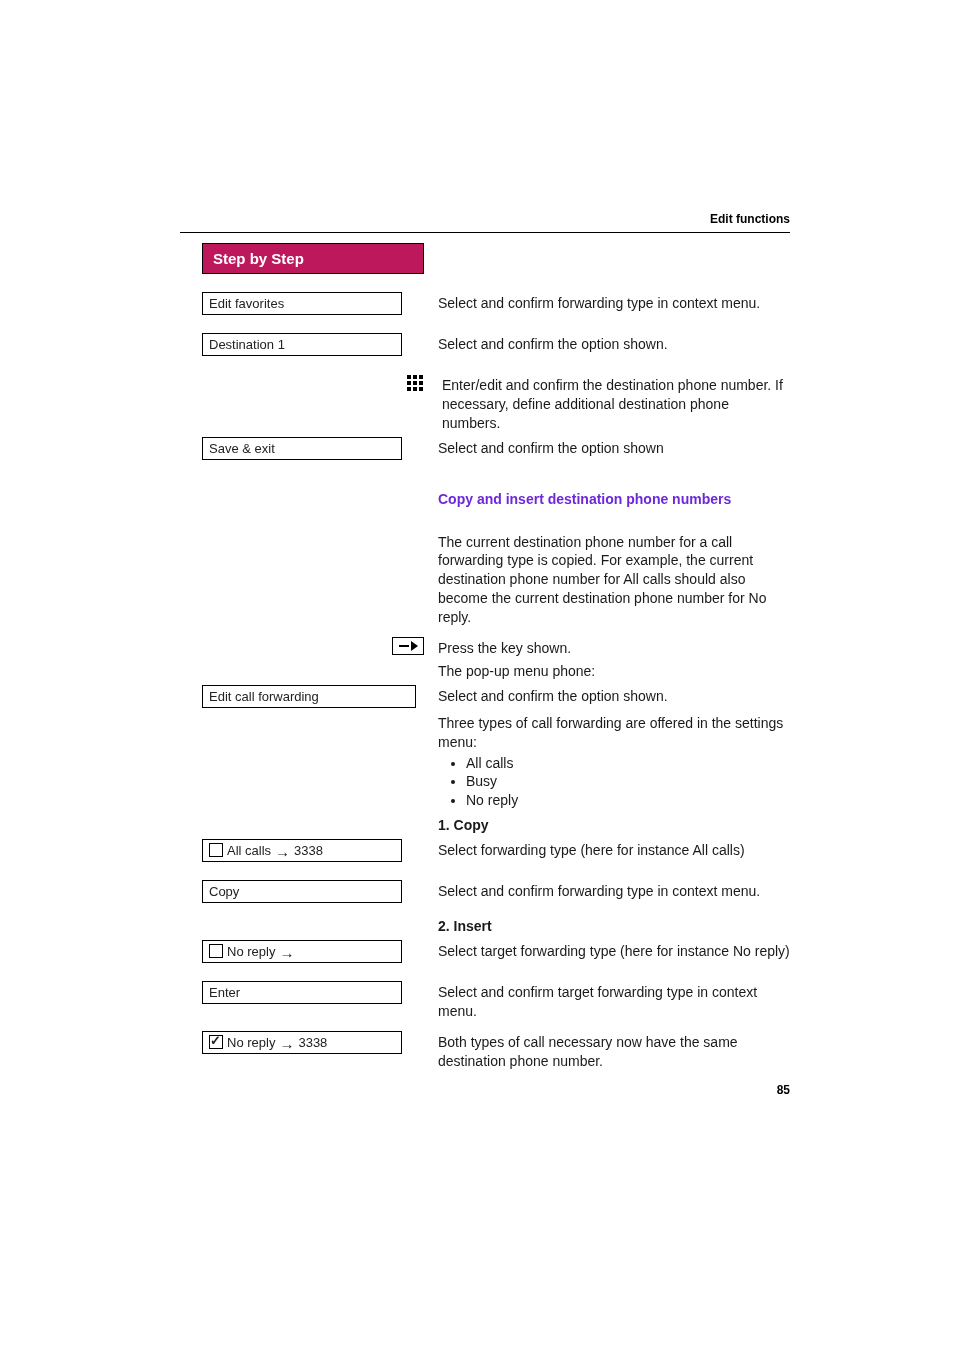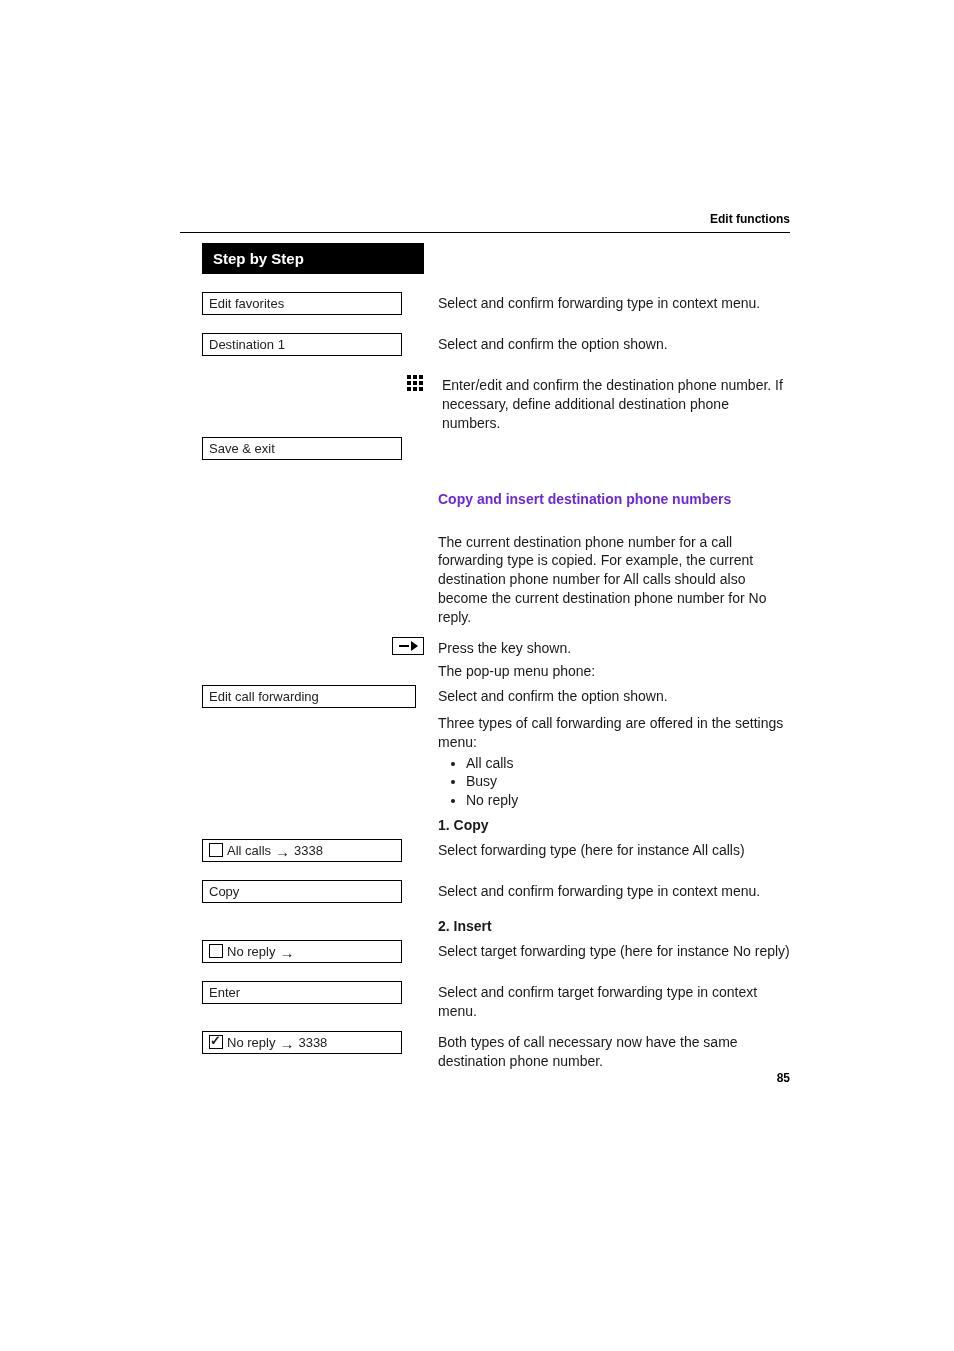--- a/index.html
+++ b/index.html
@@ -41,21 +41,21 @@
     flex: 0 0 222px;
   }
   .right-col {
     flex: 1;
     padding-left: 14px;
     font-size: 14px;
     line-height: 1.35;
     color: #1a1a1a;
   }
   .step-header {
-    background: #000000;
+    background: #be185d;
     color: #ffffff;
     font-weight: bold;
     font-size: 15px;
     padding: 6px 10px;
     border: 1px solid #000;
     box-sizing: border-box;
   }
   .opt-box {
     border: 1px solid #000;
     box-sizing: border-box;
@@ -142,21 +142,21 @@
   }
   .arrow {
     font-weight: bold;
     font-size: 15px;
     line-height: 1;
     position: relative;
     top: 1px;
   }
   .page-num {
     position: absolute;
-    bottom: 266px;
+    bottom: 254px;
     right: 164px;
     font-size: 12px;
     font-weight: bold;
   }
   .gap-sm { height: 10px; }
   .gap-md { height: 18px; }
   .gap-lg { height: 30px; }
   .row-align-top .right-col { padding-top: 2px; }
 </style>
 </head>
@@ -217,20 +217,21 @@
   </div>
 
   <div style="height:4px"></div>
 
   <div class="content-row row-align-top">
     <div class="left-col">
       <div class="opt-box">
         <span>Save &amp; exit</span>
       </div>
     </div>
+    <div class="right-col">Select and confirm the option shown</div>
   </div>
 
   <div class="gap-lg"></div>
 
   <div class="content-row">
     <div class="left-col"></div>
     <div class="right-col">
       <div class="blue-h">Copy and insert destination phone numbers</div>
       <div>The current destination phone number for a call forwarding type is copied. For example, the current destination phone number for All calls should also become the current destination phone number for No reply.</div>
     </div>

